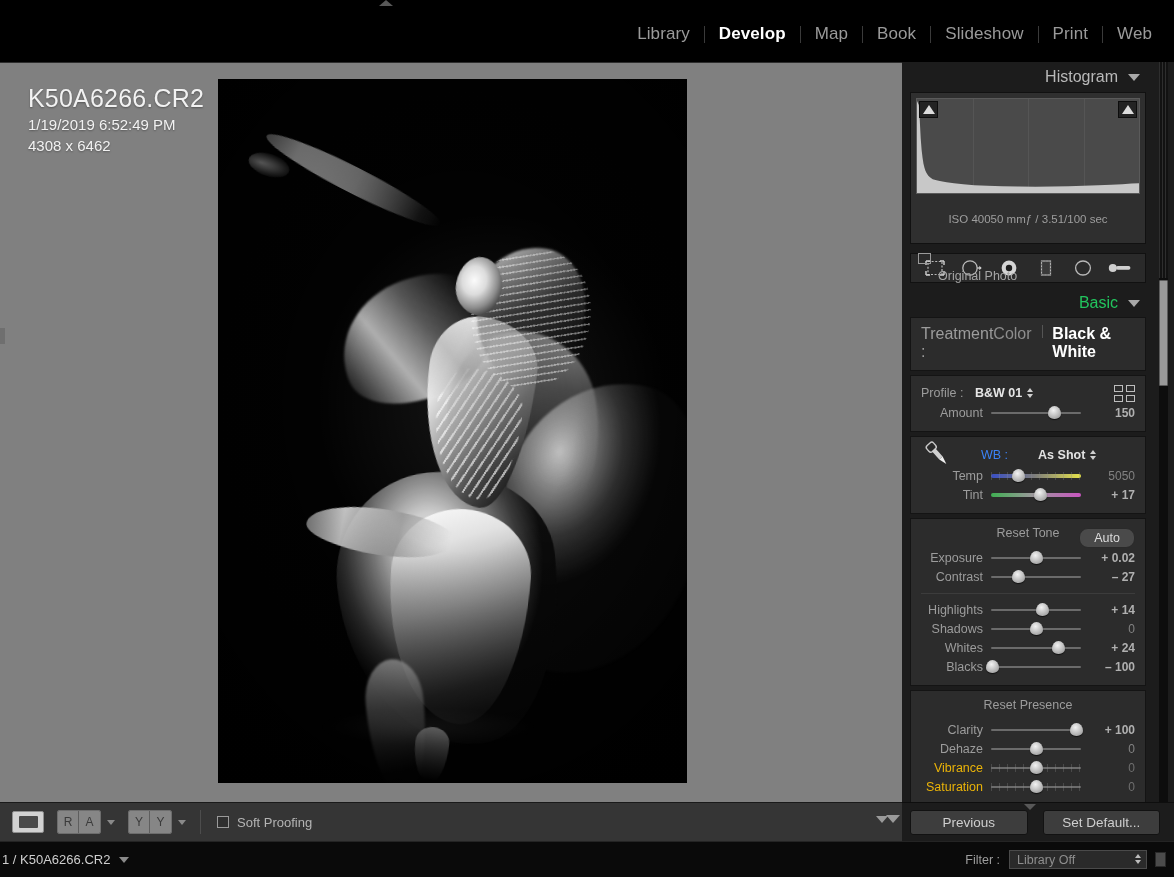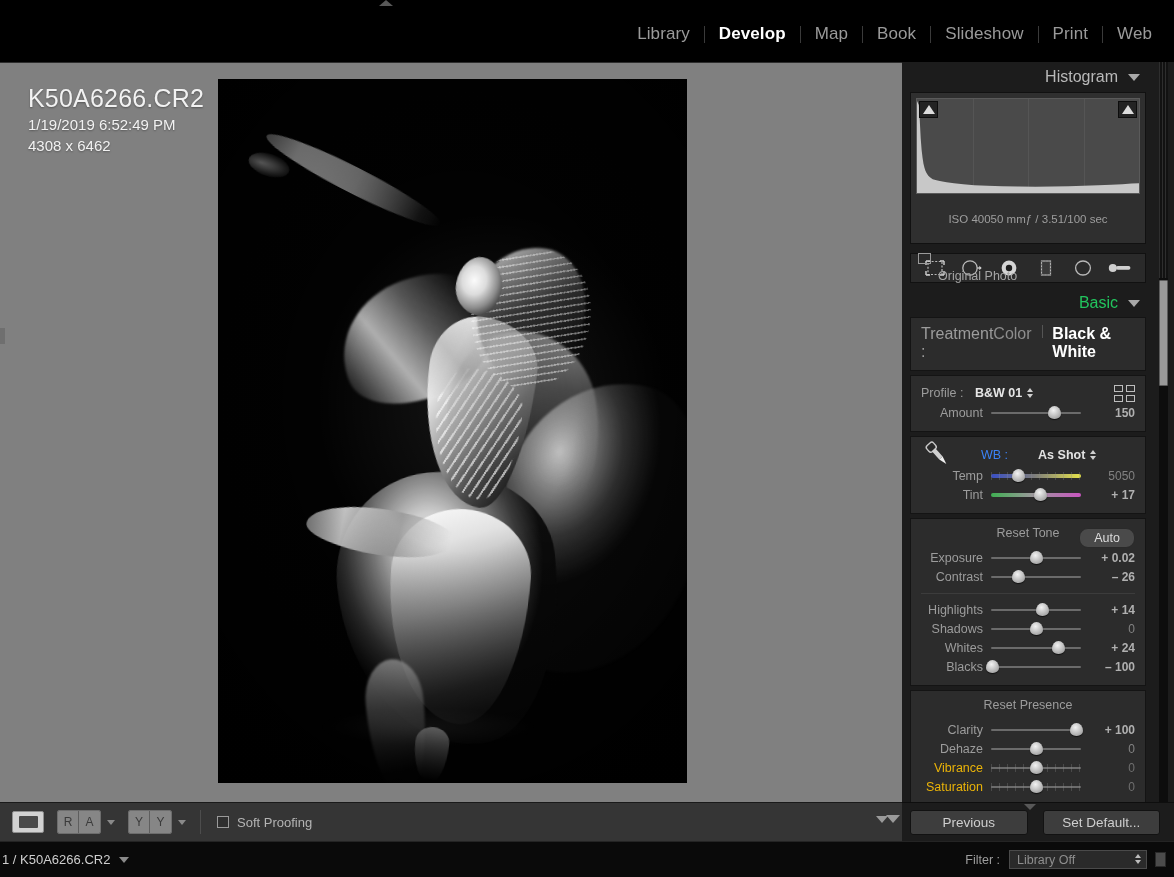--- a/index.html
+++ b/index.html
@@ -677,21 +677,21 @@
               <div class="sl-knob" style="left:51%"></div>
             </div>
             <div class="sl-value">+ 0.02</div>
           </div>
           <div class="slider-row">
             <div class="sl-label">Contrast</div>
             <div class="sl-track-wrap">
               <div class="sl-track"></div>
               <div class="sl-knob" style="left:30%"></div>
             </div>
-            <div class="sl-value">– 26</div>
+            <div class="sl-value">– 27</div>
           </div>
 
           <div class="grp-divider"></div>
 
           <div class="slider-row">
             <div class="sl-label">Highlights</div>
             <div class="sl-track-wrap">
               <div class="sl-track"></div>
               <div class="sl-knob" style="left:57%"></div>
             </div>

